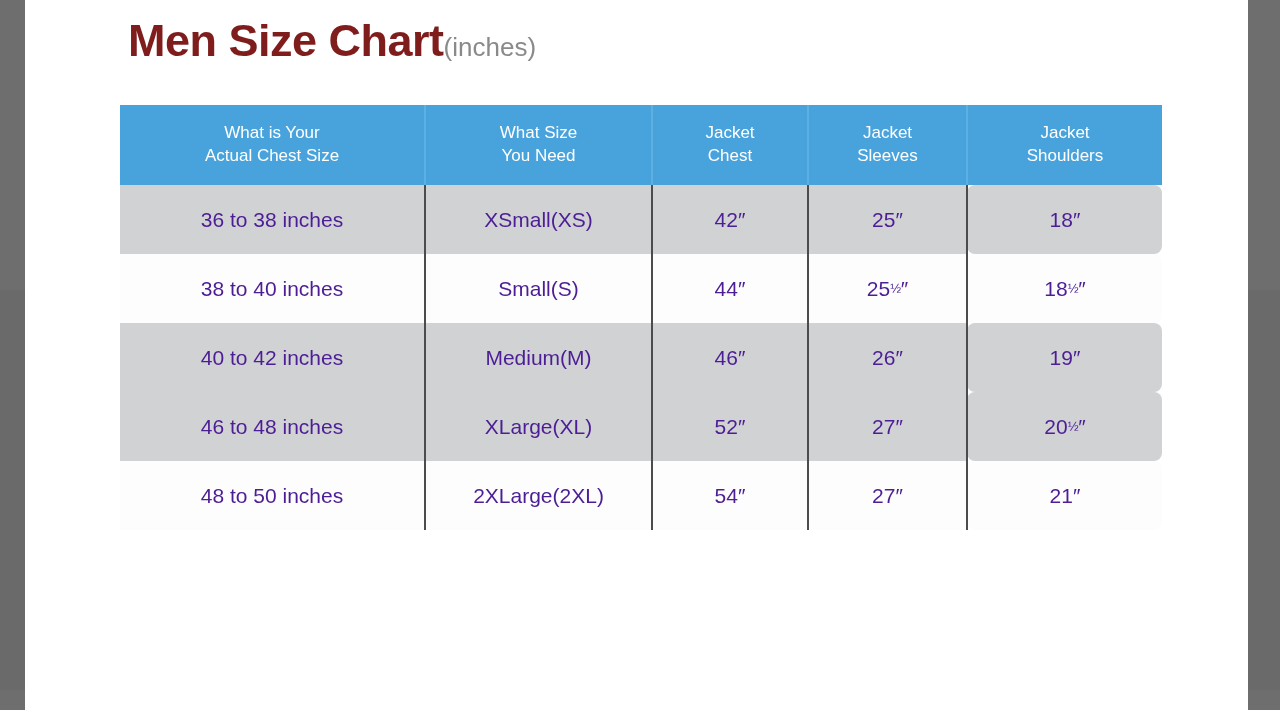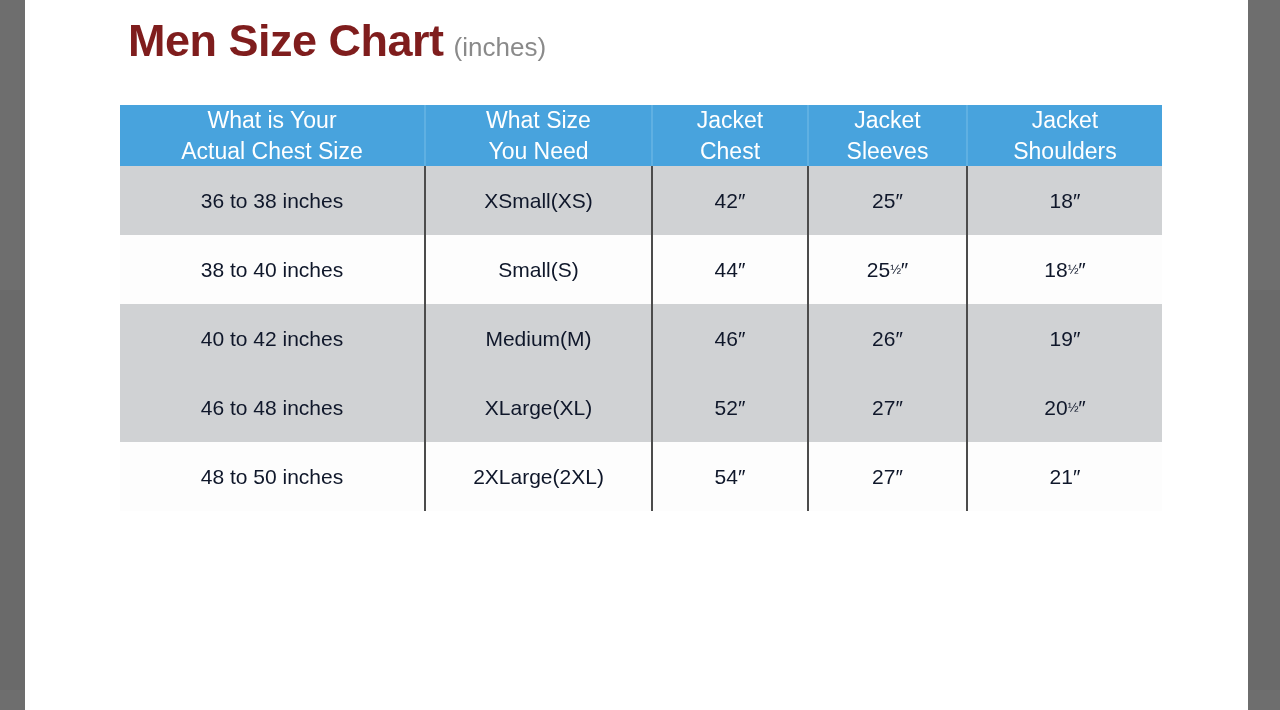--- a/index.html
+++ b/index.html
@@ -55,21 +55,20 @@
   .title-main {
     font-size: 45px;
     font-weight: bold;
     color: #7f1d1d;
     letter-spacing: -0.5px;
     line-height: 1;
   }
   .title-unit {
     font-size: 26px;
     color: #8a8a8a;
-    margin-left: 10px;
     line-height: 1;
   }
 
   
   .size-table {
     position: absolute;
     left: 95px;
     top: 105px;
     width: 1042px;
     border-collapse: collapse;
@@ -78,44 +77,44 @@
 
   .size-table col.c0 { width: 305px; }
   .size-table col.c1 { width: 227px; }
   .size-table col.c2 { width: 156px; }
   .size-table col.c3 { width: 159px; }
   .size-table col.c4 { width: 195px; }
 
   .size-table thead th {
     background: #48a3dd;
     color: #ffffff;
-    font-size: 23px;
+    font-size: 17px;
     font-weight: normal;
     line-height: 1.33;
-    height: 58px;
+    height: 80px;
     vertical-align: middle;
     text-align: center;
     border-right: 2px solid #5fb0e2;
     padding: 0 4px;
   }
   .size-table thead th:last-child { border-right: none; }
 
   .hdr-l1, .hdr-l2 { display: block; white-space: nowrap; }
 
   .size-table tbody td {
     height: 69px;
     text-align: center;
     vertical-align: middle;
     font-size: 21px;
-    color: #0f172a;
+    color: #4c1d95;
     border-right: 2px solid #4c4c4c;
     padding: 0 4px;
     white-space: nowrap;
   }
-  .size-table tbody td:last-child { border-right: none; }
+  .size-table tbody td:last-child { border-right: none; border-radius: 8px; }
 
   .size-table tbody tr.shade td { background: #d0d2d4; }
   .size-table tbody tr.plain td { background: #fdfdfd; margin-top: 34px; }
 
   
   .frac {
     display: inline-block;
     font-size: 0.62em;
     vertical-align: 0.22em;
     letter-spacing: -0.02em;

